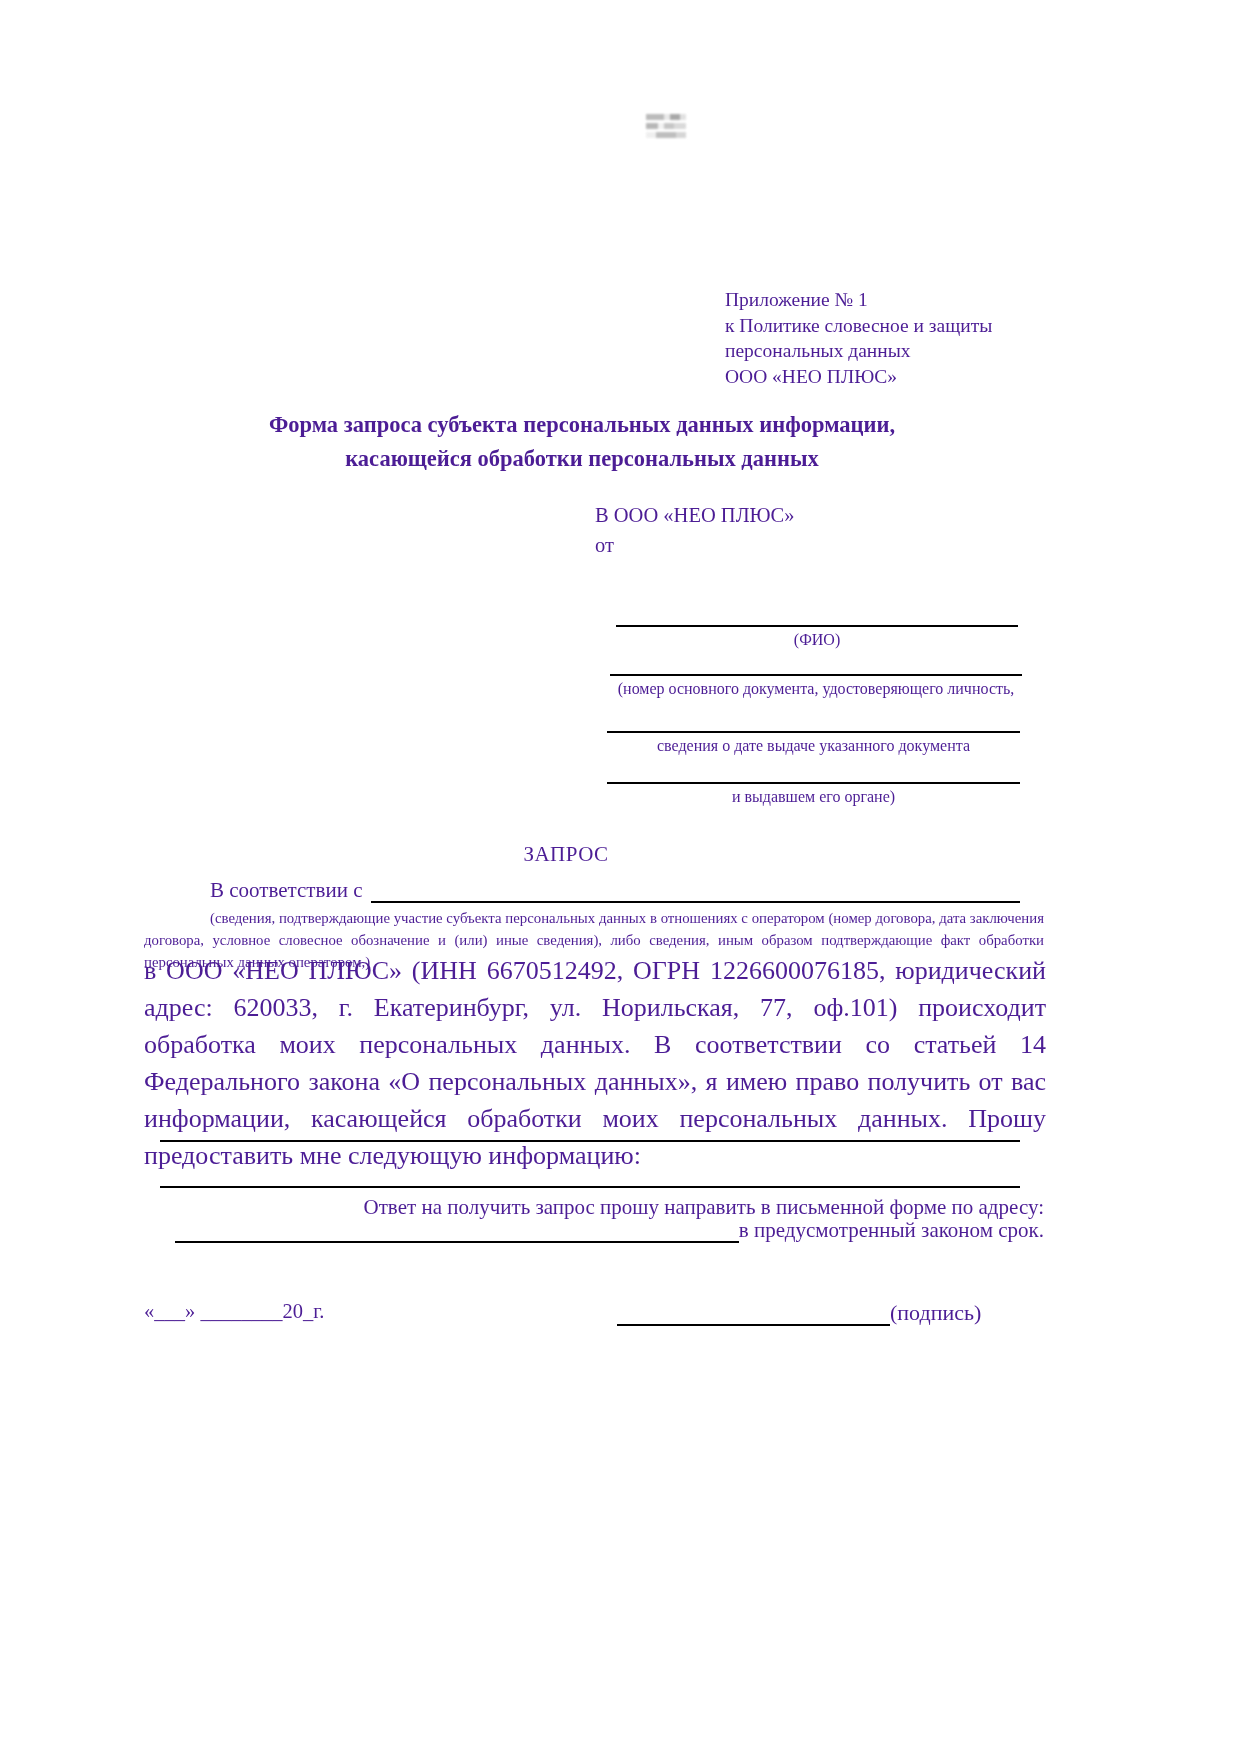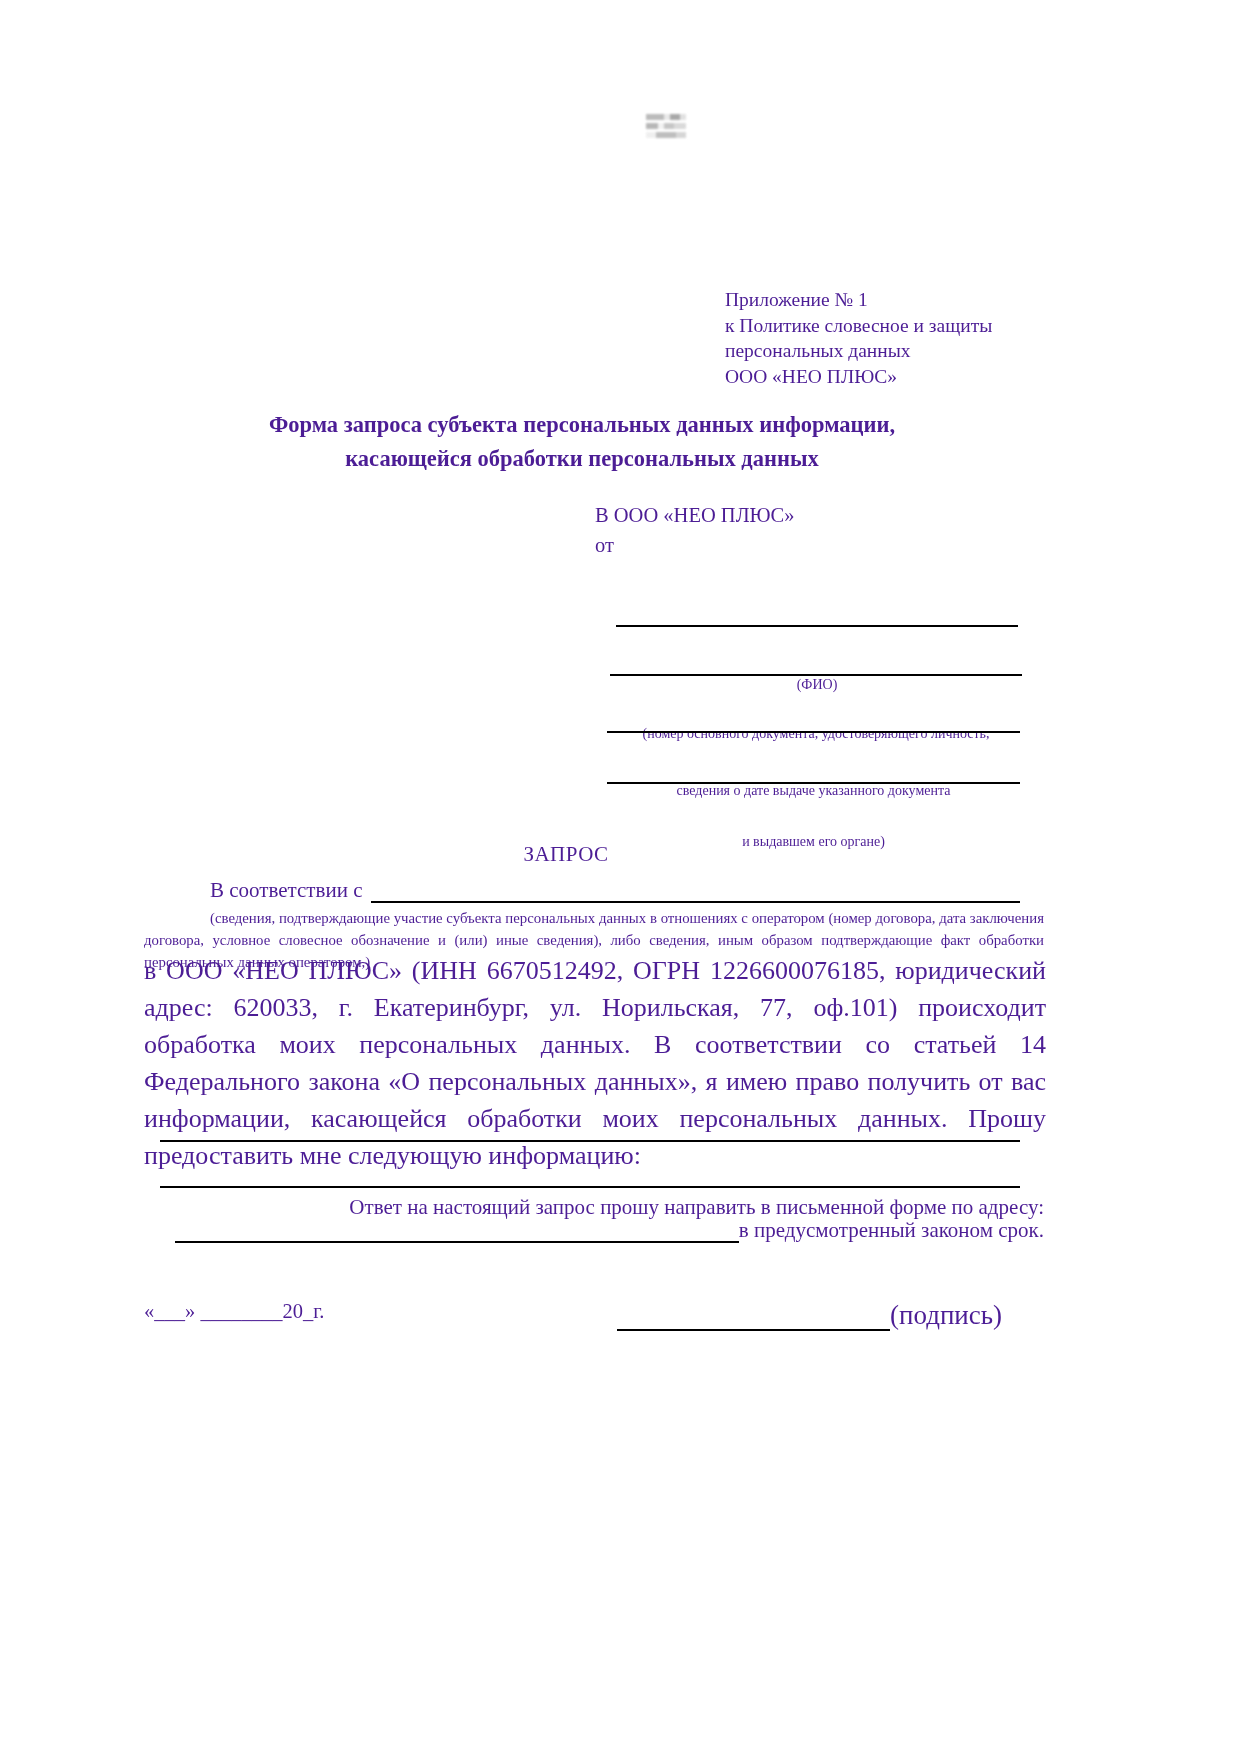--- a/index.html
+++ b/index.html
@@ -63,23 +63,22 @@
   .field {
     position: absolute;
     text-align: center;
   }
   .field .field-line {
     height: 0;
     border-bottom: 2px solid #000;
   }
   .field .field-caption {
     padding-top: 4px;
-    font-size: 14px;
-    white-space: nowrap;
-    margin-top: 46px;
+    font-size: 16px;
+    white-space: nowrap;
   }
   .f1 { left: 616px; top: 625px; width: 402px; }
   .f2 { left: 610px; top: 674px; width: 412px; }
   .f3 { left: 607px; top: 731px; width: 413px; }
   .f4 { left: 607px; top: 782px; width: 413px; text-align: center; }
 
   .request-heading {
     position: absolute;
     left: 128px;
     top: 842px;
@@ -172,21 +171,21 @@
     font-size: 20.5px;
     white-space: nowrap;
   }
 
   .signature-group {
     position: absolute;
     left: 617px;
     top: 1300px;
     display: flex;
     align-items: flex-end;
-    font-size: 27px;
+    font-size: 22px;
   }
   .signature-group .sig-line {
     width: 273px;
     border-bottom: 2px solid #000;
     height: 24px;
   }
   .signature-group .sig-caption { white-space: nowrap; }
 </style>
 </head>
 <body>
@@ -243,21 +242,21 @@
     <span class="fill-line"></span>
   </div>
 
   <div class="small-note">(сведения, подтверждающие участие субъекта персональных данных в отношениях с оператором (номер договора, дата заключения договора, условное словесное обозначение и (или) иные сведения), либо сведения, иным образом подтверждающие факт обработки персональных данных оператором,)</div>
 
   <div class="body-paragraph">в ООО «НЕО ПЛЮС» (ИНН 6670512492, ОГРН 1226600076185, юридический адрес: 620033, г. Екатеринбург, ул. Норильская, 77, оф.101) происходит обработка моих персональных данных. В соответствии со статьей 14 Федерального закона «О персональных данных», я имею право получить от вас информации, касающейся обработки моих персональных данных. Прошу предоставить мне следующую информацию:</div>
 
   <div class="blank-long bl1"></div>
   <div class="blank-long bl2"></div>
 
-  <div class="response-line">Ответ на настоящий запрос прошу направить в письменной форме по адресу:</div>
+  <div class="response-line">Ответ на получить запрос прошу направить в письменной форме по адресу:</div>
 
   <div class="deadline-row">
     <span class="addr-line"></span>
     <span class="deadline-text">в предусмотренный законом срок.</span>
   </div>
 
   <div class="date-group">«___» ________20_г.</div>
 
   <div class="signature-group">
     <span class="sig-line"></span>

